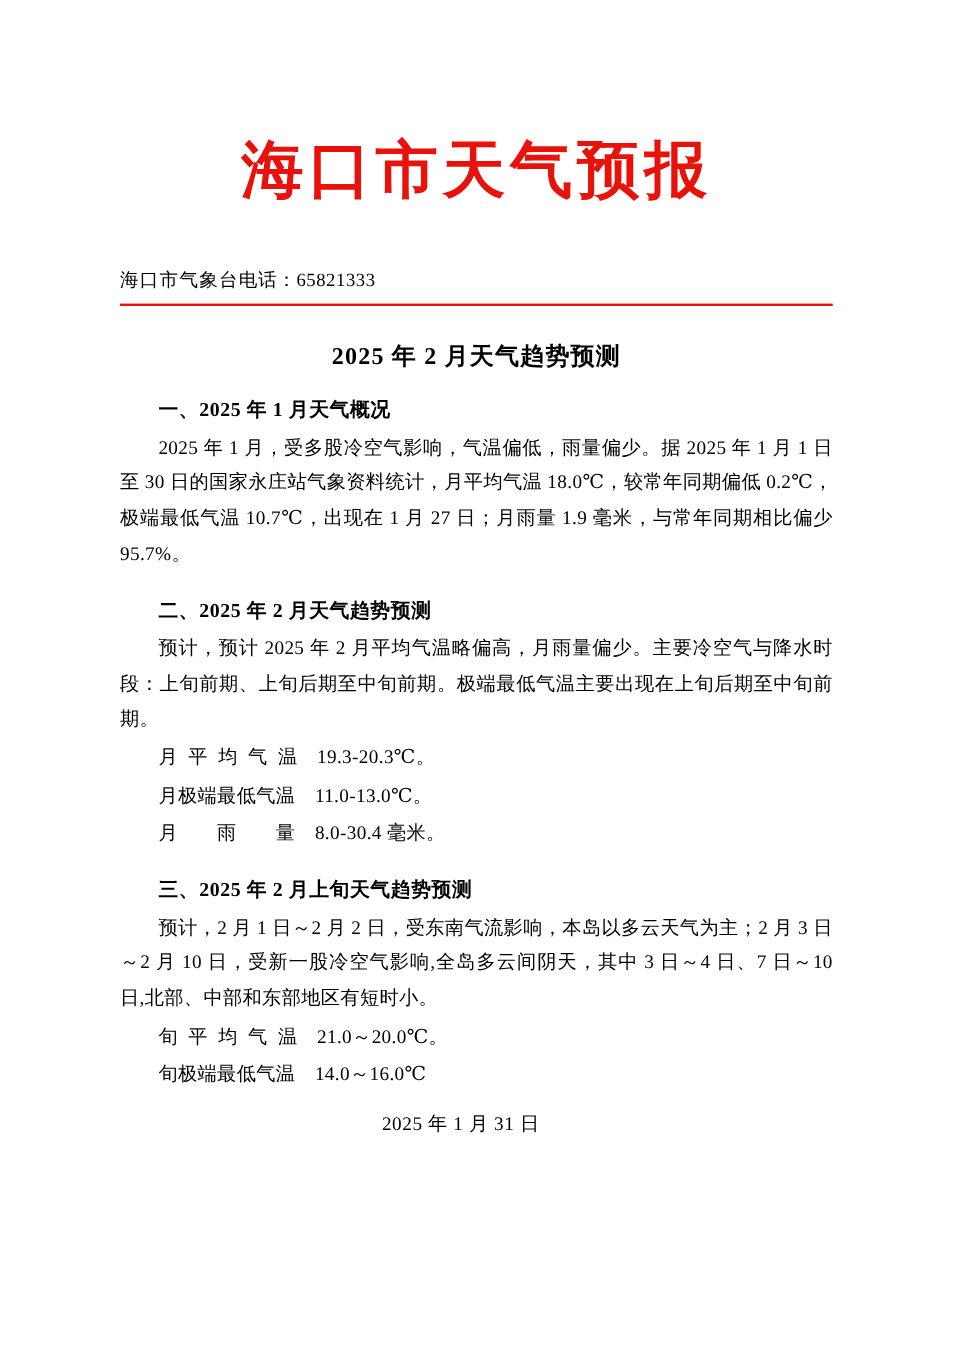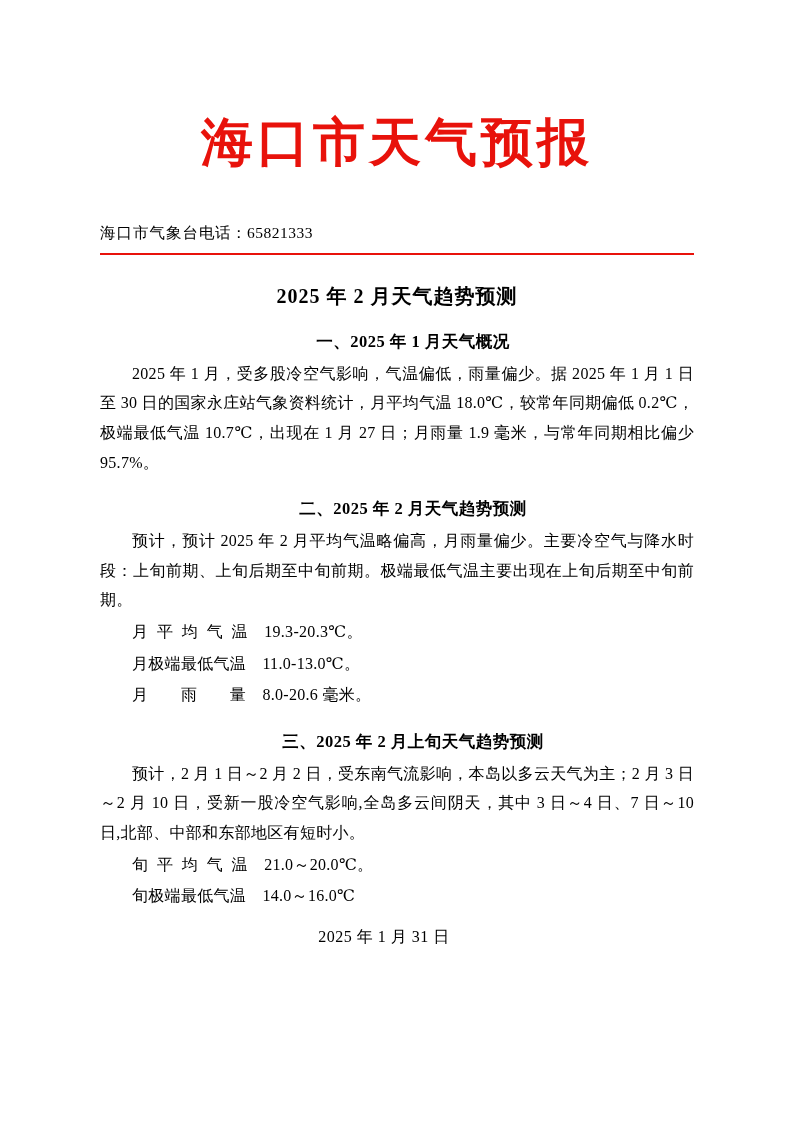--- a/index.html
+++ b/index.html
@@ -58,21 +58,20 @@
     font-weight: bold;
     margin-top: 28px;
     letter-spacing: 1px;
   }
   .section-head {
     font-size: 16.5px;
     font-weight: bold;
     margin-top: 21px;
     text-indent: 32px;
     letter-spacing: 0.5px;
-    text-align: center;
   }
   p.body-par {
     font-size: 16px;
     line-height: 1.85;
     margin: 6px 0 0 0;
     text-indent: 32px;
     text-align: justify;
     letter-spacing: 0.3px;
   }
   .value-line {
@@ -106,21 +105,21 @@
 
   <div class="doc-title">2025 年 2 月天气趋势预测</div>
 
   <div class="section-head">一、2025 年 1 月天气概况</div>
   <p class="body-par">2025 年 1 月，受多股冷空气影响，气温偏低，雨量偏少。据 2025 年 1 月 1 日至 30 日的国家永庄站气象资料统计，月平均气温 18.0℃，较常年同期偏低 0.2℃，极端最低气温 10.7℃，出现在 1 月 27 日；月雨量 1.9 毫米，与常年同期相比偏少 95.7%。</p>
 
   <div class="section-head">二、2025 年 2 月天气趋势预测</div>
   <p class="body-par">预计，预计 2025 年 2 月平均气温略偏高，月雨量偏少。主要冷空气与降水时段：上旬前期、上旬后期至中旬前期。极端最低气温主要出现在上旬后期至中旬前期。</p>
   <p class="value-line">月  平  均  气  温　19.3-20.3℃。</p>
   <p class="value-line">月极端最低气温　11.0-13.0℃。</p>
-  <p class="value-line">月　　雨　　量　8.0-20.6 毫米。</p>
+  <p class="value-line">月　　雨　　量　8.0-30.4 毫米。</p>
 
   <div class="section-head">三、2025 年 2 月上旬天气趋势预测</div>
   <p class="body-par">预计，2 月 1 日～2 月 2 日，受东南气流影响，本岛以多云天气为主；2 月 3 日～2 月 10 日，受新一股冷空气影响,全岛多云间阴天，其中 3 日～4 日、7 日～10 日,北部、中部和东部地区有短时小。</p>
   <p class="value-line">旬  平  均  气  温　21.0～20.0℃。</p>
   <p class="value-line">旬极端最低气温　14.0～16.0℃</p>
 
   <div class="sign-date">2025 年 1 月 31 日</div>
 
 </div>
 

